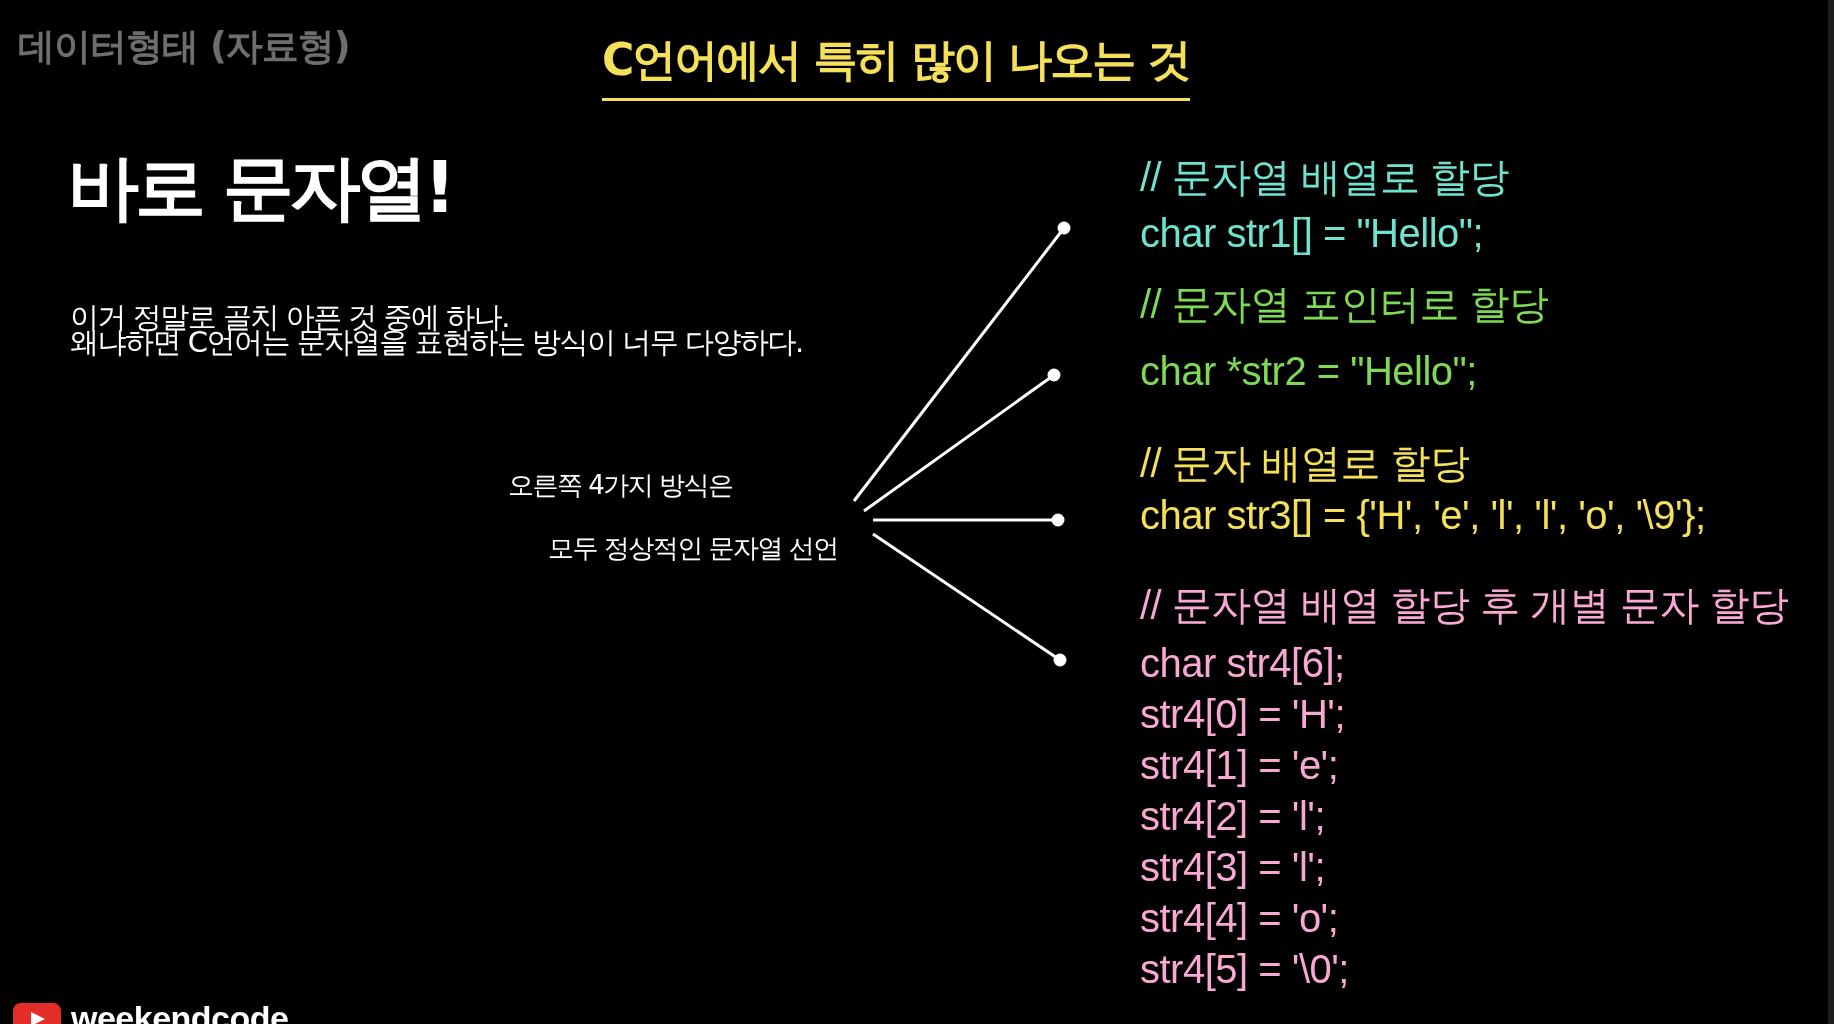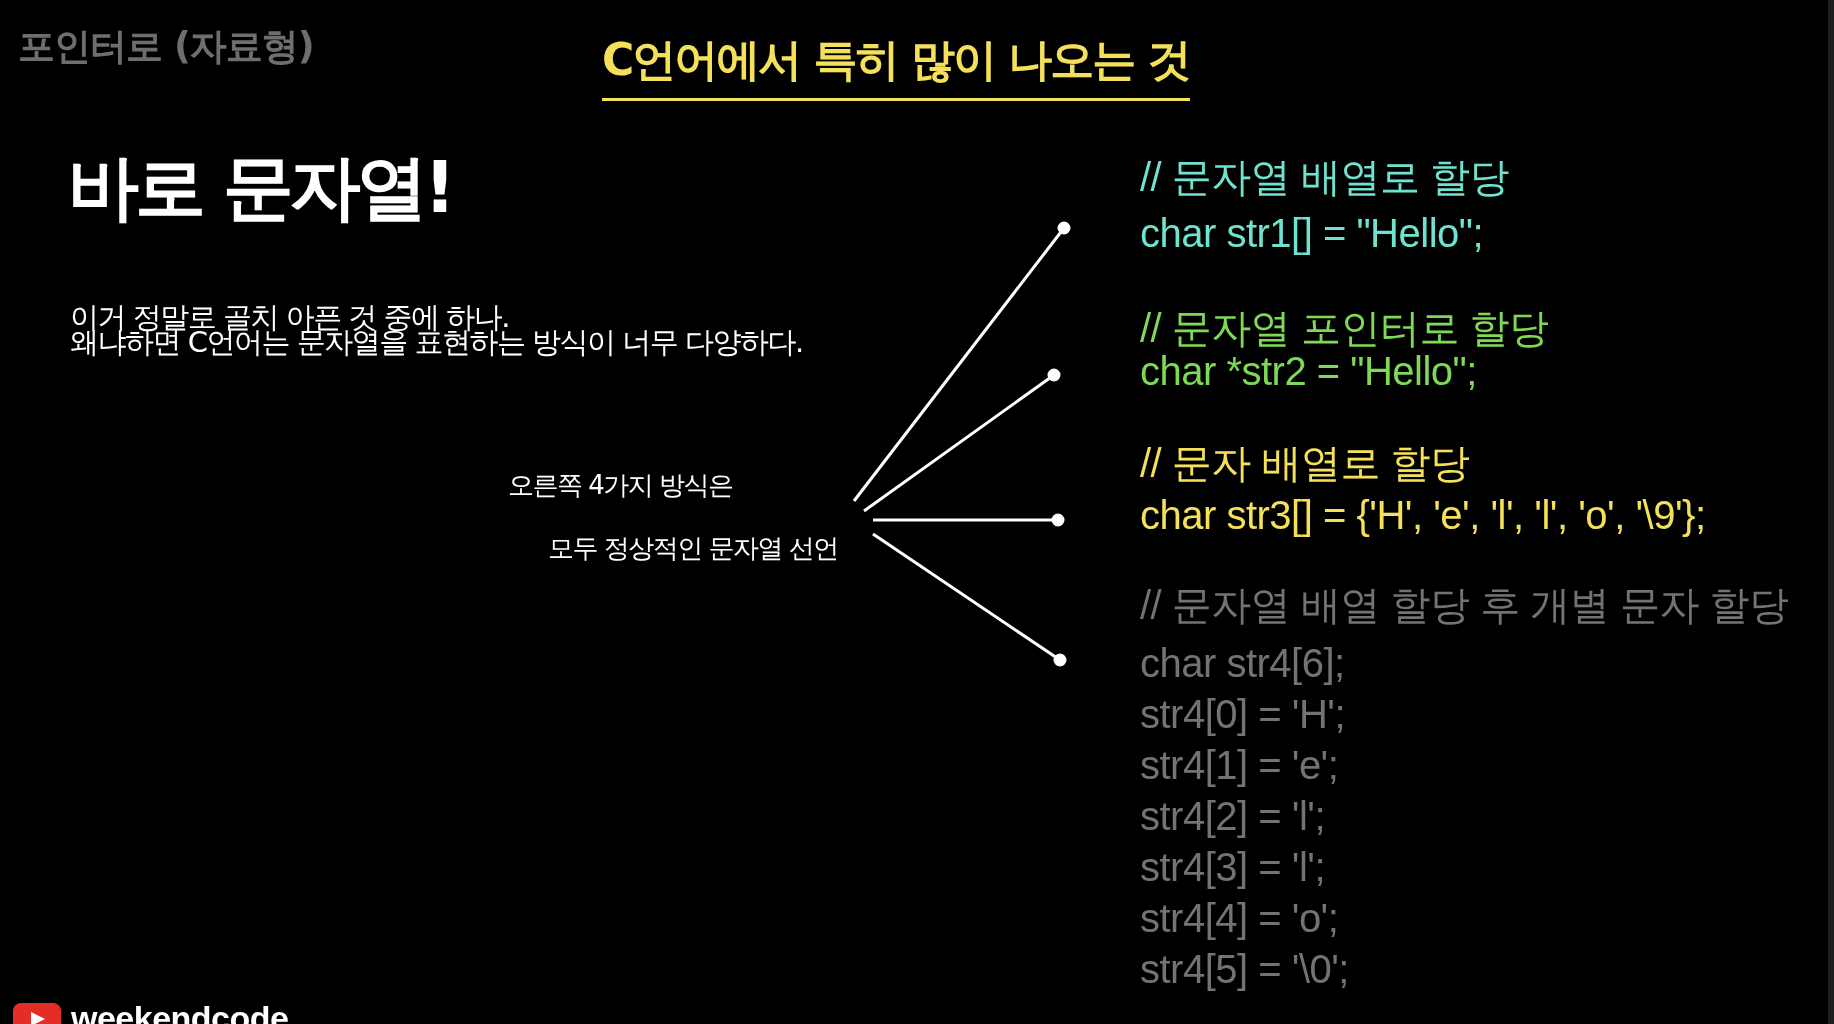--- a/index.html
+++ b/index.html
@@ -17,36 +17,36 @@
   .desc.l2 { top:324px; }
 
   .note { left:508px; font-size:26px; color:#fff; letter-spacing:-1.5px; line-height:36px; }
   .note.l1 { top:467px; }
   .note.l2 { top:530px;margin-left:40px; }
 
   .code { left:1092px; font-family:"Liberation Sans", sans-serif; font-size:40px; line-height:46px; letter-spacing:-0.5px;margin-left:48px; }
   .teal { color:#6fe3cf; }
   .green { color:#7ed957; }
   .yellow { color:#f5e05a; }
-  .pink { color:#737373; }
+  .pink { color:#f9a8d4; }
 
   svg.connectors { position:absolute; left:0; top:0; width:1834px; height:1024px; pointer-events:none; }
 
   .logo { position:absolute; left:13px; top:999px; display:flex; align-items:center; gap:10px; }
   .yt-icon { width:48px; height:32px; background:#e52d27; border-radius:8px; position:relative; }
   .yt-icon::after { content:""; position:absolute; left:18px; top:9px; border-left:14px solid #fff;
                     border-top:7px solid transparent; border-bottom:7px solid transparent; }
   .logo-text { font-family:"Liberation Sans", sans-serif; font-weight:bold; font-size:34px; color:#fff; letter-spacing:-0.5px; }
 </style>
 </head>
 <body>
 
 <div class="right-strip"></div>
 
-<div class="abs section-header">포인터로 (자료형)</div>
+<div class="abs section-header">데이터형태 (자료형)</div>
 <div class="abs page-title">C언어에서 특히 많이 나오는 것</div>
 <div class="abs headline">바로 문자열!</div>
 <div class="abs desc l1">이거 정말로 골치 아픈 것 중에 하나.</div>
 <div class="abs desc l2">왜냐하면 C언어는 문자열을 표현하는 방식이 너무 다양하다.</div>
 
 <div class="abs note l1">오른쪽 4가지 방식은</div>
 <div class="abs note l2">모두 정상적인 문자열 선언</div>
 
 <svg class="connectors" viewBox="0 0 1834 1024">
   <g stroke="#ffffff" stroke-width="3" fill="#ffffff">
@@ -57,21 +57,21 @@
     <line x1="873" y1="520" x2="1058" y2="520"></line>
     <circle cx="1058" cy="520" r="5"></circle>
     <line x1="873" y1="534" x2="1060" y2="660"></line>
     <circle cx="1060" cy="660" r="5"></circle>
   </g>
 </svg>
 
 <div class="abs code teal" style="top:154px;">// 문자열 배열로 할당</div>
 <div class="abs code teal" style="top:210px;">char str1[] = "Hello";</div>
 
-<div class="abs code green" style="top:305px;">// 문자열 포인터로 할당</div>
+<div class="abs code green" style="top:281px;">// 문자열 포인터로 할당</div>
 <div class="abs code green" style="top:348px;">char *str2 = "Hello";</div>
 
 <div class="abs code yellow" style="top:440px;">// 문자 배열로 할당</div>
 <div class="abs code yellow" style="top:492px;">char str3[] = {'H', 'e', 'l', 'l', 'o', '\9'};</div>
 
 <div class="abs code pink" style="top:582px;">// 문자열 배열 할당 후 개별 문자 할당</div>
 <div class="abs code pink" style="top:640px;">char str4[6];</div>
 <div class="abs code pink" style="top:691px;">str4[0] = 'H';</div>
 <div class="abs code pink" style="top:742px;">str4[1] = 'e';</div>
 <div class="abs code pink" style="top:793px;">str4[2] = 'l';</div>

